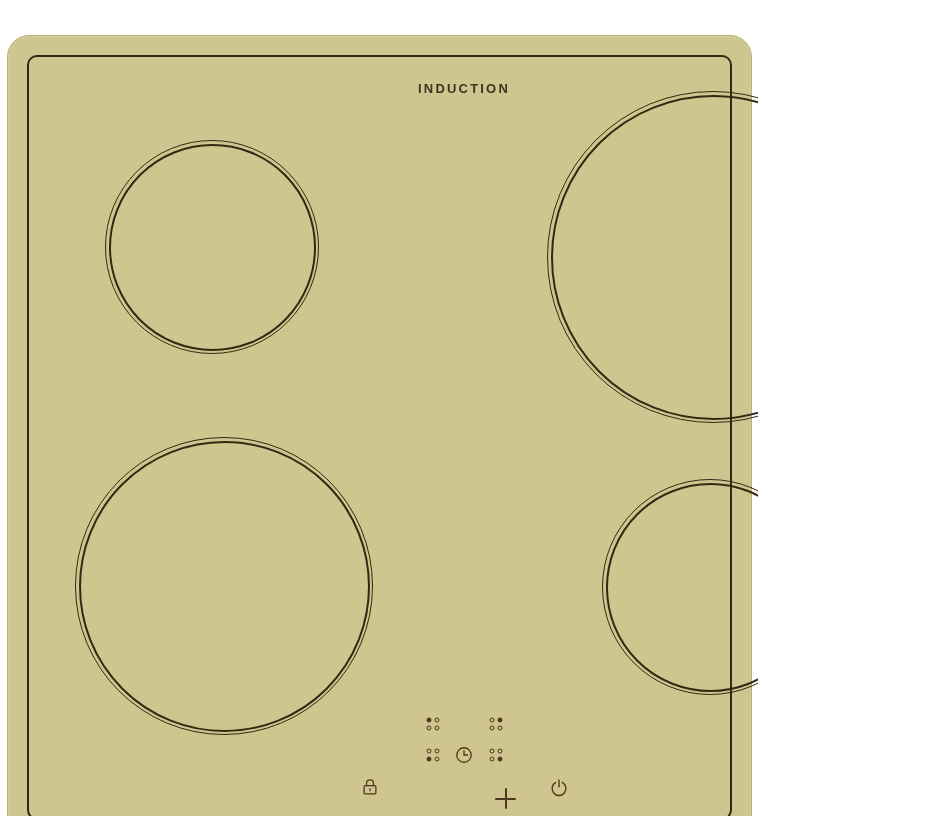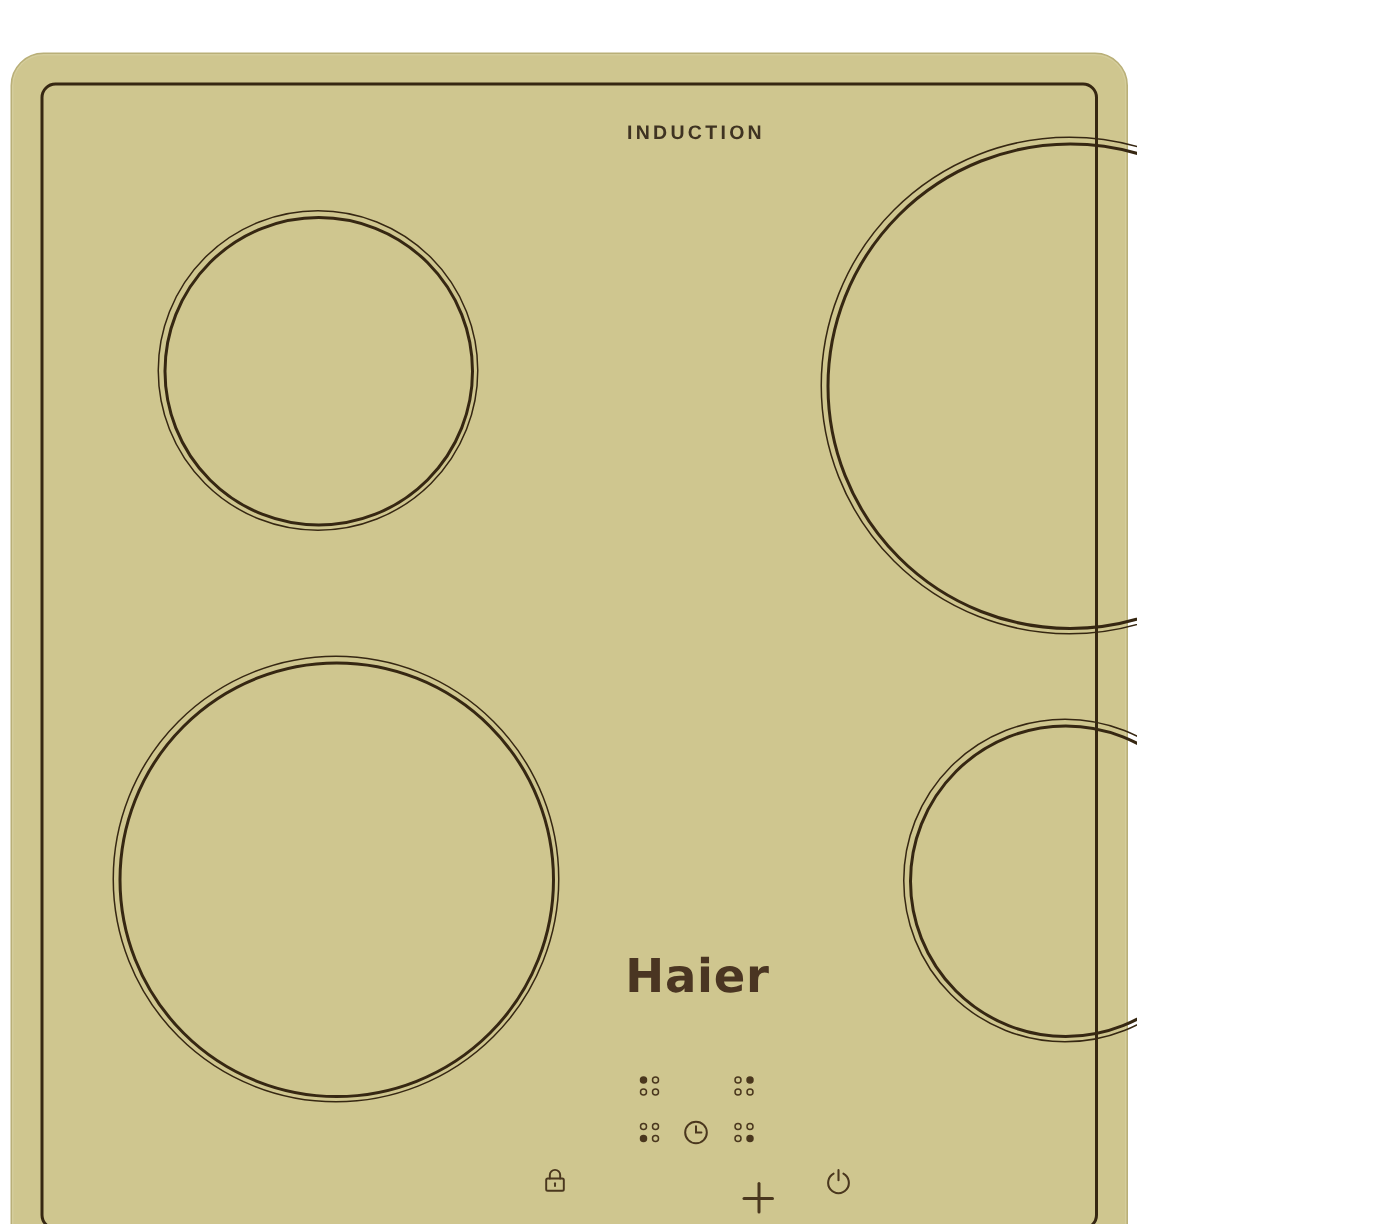--- a/index.html
+++ b/index.html
@@ -72,21 +72,20 @@
     <div class="zone zone--back-right">
       <div class="zone-inner"></div>
     </div>
     <div class="zone zone--front-left">
       <div class="zone-inner"></div>
     </div>
     <div class="zone zone--front-right">
       <div class="zone-inner"></div>
     </div>
 
-    <div class="logo">Haier</div>
 
     <div class="ctrl key-bl1 zone-key">
         <span class="dot dot--filled"></span>
         <span class="dot"></span>
         <span class="dot"></span>
         <span class="dot"></span>
       </div>
     <div class="ctrl key-br1 zone-key">
         <span class="dot"></span>
         <span class="dot dot--filled"></span>

